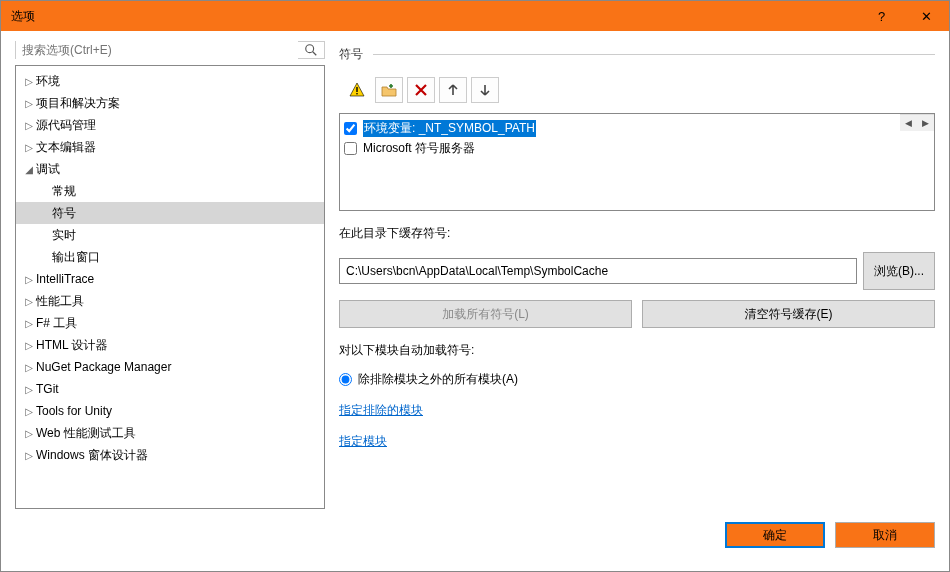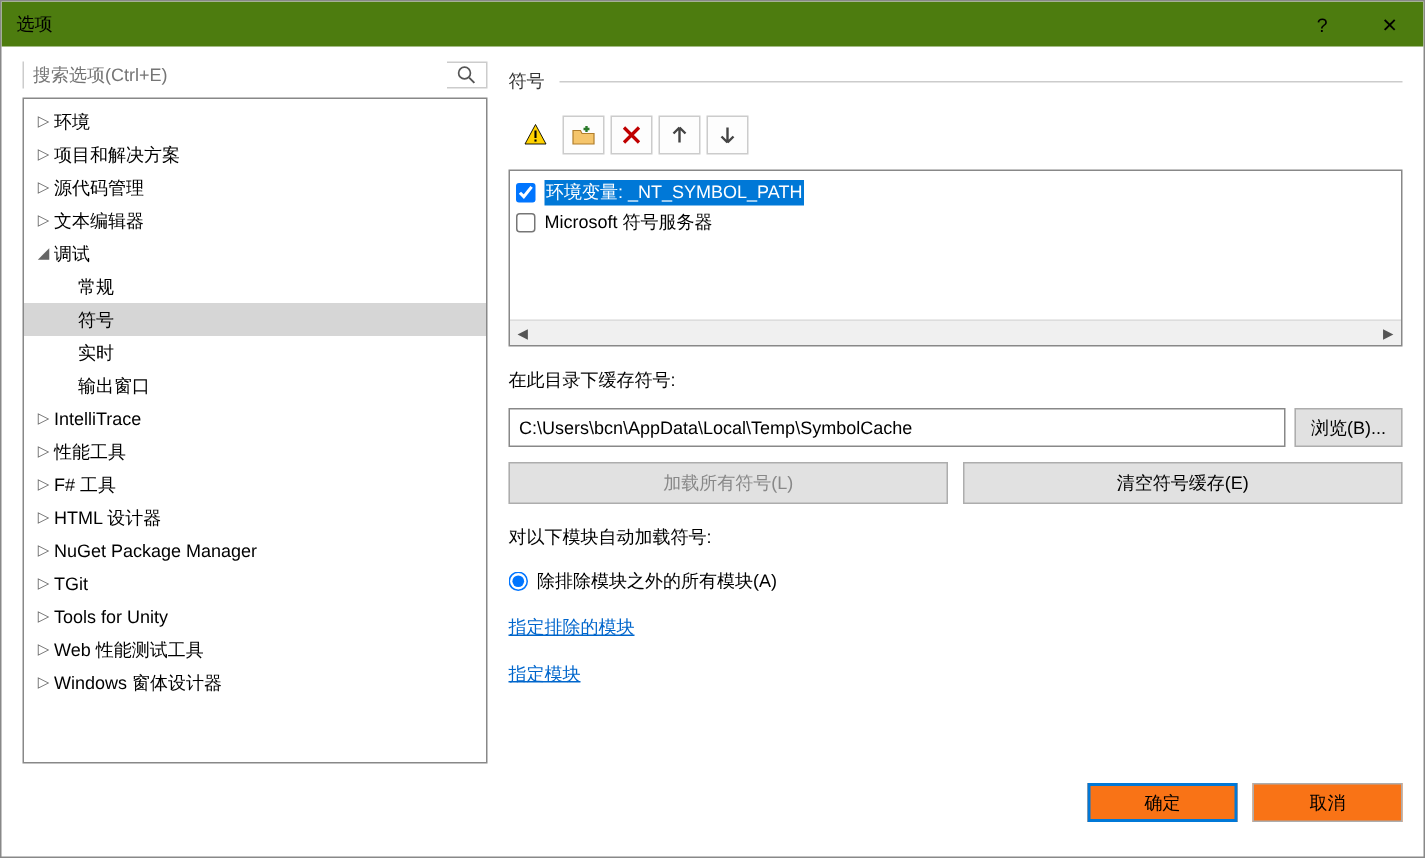--- a/index.html
+++ b/index.html
@@ -1,17 +1,17 @@
 <!DOCTYPE html>
 <html><head>
 <meta charset="utf-8">
 <style>
 *{box-sizing:border-box;margin:0;padding:0;font-family:"Microsoft YaHei","Segoe UI",sans-serif;font-size:12px}
 body{background:#fff;width:950px;height:572px;overflow:hidden;border:1px solid #888}
-.titlebar{height:30px;display:flex;align-items:center;padding:0 0 0 10px;background:#4d7c0f}
+.titlebar{height:30px;display:flex;align-items:center;padding:0 0 0 10px;background:#f97316}
 .title{flex:1}
 .tbtn{width:45px;height:30px;display:flex;align-items:center;justify-content:center;font-size:13px}
 .body{display:flex;padding:10px 14px 0 14px;gap:14px;height:478px}
 .left{width:310px;display:flex;flex-direction:column;gap:6px}
 .searchwrap{position:relative;border:1px solid #ccc;height:18px;display:flex;align-items:center}
 .searchwrap input{border:0;outline:0;flex:1;padding:0 6px;height:24px;color:#777}
 .searchicon{width:26px;display:flex;align-items:center;justify-content:center;color:#555;font-size:14px}
 .tree{border:1px solid #888;flex:1;overflow-y:scroll;padding:4px 0;position:relative}
 .tn{display:flex;align-items:center;height:22px;cursor:default;padding-left:6px}
 .tn .tw{width:14px;display:inline-flex;justify-content:center;color:#666;font-size:10px}
@@ -19,31 +19,31 @@
 .tn.sel{background:#d6d6d6}
 .right{flex:1;display:flex;flex-direction:column;gap:10px;min-width:0}
 .hdrrow{display:flex;align-items:center;height:26px}
 .hdrlabel{color:#333}
 .hdrline{flex:1;border-top:1px solid #ccc;margin-left:10px}
 .toolbarrow{display:flex;align-items:center;gap:8px}
 .toollabel{flex:1}
 .tbtns{display:flex;gap:0}
 .tb{width:28px;height:26px;border:1px solid #ccc;display:flex;align-items:center;justify-content:center;background:#fdfdfd;margin-left:4px}
 .tb svg{width:16px;height:16px}
-.listbox{border:1px solid #888;height:118px;display:flex;flex-direction:column}
+.listbox{border:1px solid #888;height:98px;display:flex;flex-direction:row}
 .listitems{flex:1;overflow:hidden;padding:4px}
 .li{display:flex;align-items:center;height:20px;gap:6px}
 .li input[type=checkbox]{width:13px;height:13px}
 .li .seltxt{background:#0078d7;color:#fff;padding:0 1px}
 .hsb{height:17px;border-top:1px solid #ddd;display:flex;align-items:stretch;background:#f0f0f0}
 .hsb .ar{width:17px;display:flex;align-items:center;justify-content:center;color:#555;font-size:9px}
 .hsb .track{flex:1;background:#f0f0f0}
 .cacherow{display:flex;gap:6px;align-items:center}
 .cacheinput{flex:1;border:1px solid #888;height:26px;padding:0 6px}
-.browsebtn{height:26px;padding:0 10px;border:1px solid #adadad;background:#e1e1e1}
+.browsebtn{height:38px;padding:0 10px;border:1px solid #adadad;background:#e1e1e1}
 .btnrow{display:flex;gap:10px}
 .bigbtn{flex:1;height:28px;border:1px solid #adadad;background:#e1e1e1;color:#888;display:flex;align-items:center;justify-content:center}
 .bigbtn.en{color:#000}
 .radiorow{display:flex;align-items:center;gap:6px;padding:2px 0}
 .radiorow input{width:13px;height:13px}
 .linkish{color:#0066cc;text-decoration:underline;padding:2px 0;cursor:pointer;display:inline-block}
 .footer{height:52px;border-top:0;display:flex;justify-content:flex-end;align-items:center;gap:10px;padding:0 14px}
 .fbtn{width:100px;height:26px;border:1px solid #adadad;background:#f97316;display:flex;align-items:center;justify-content:center}
 .fbtn.primary{border:2px solid #0078d7}
 .section-label{margin-top:4px}

